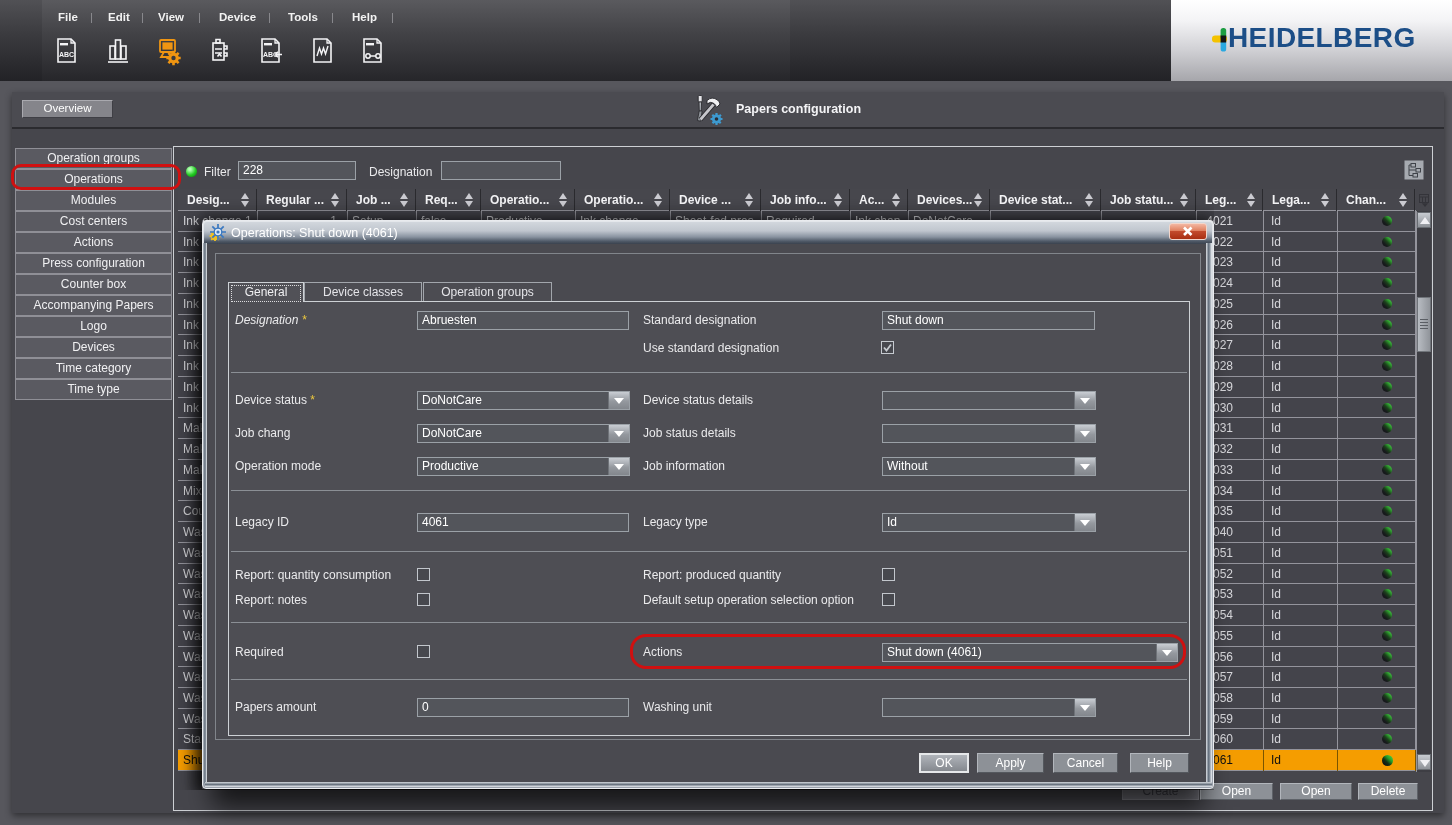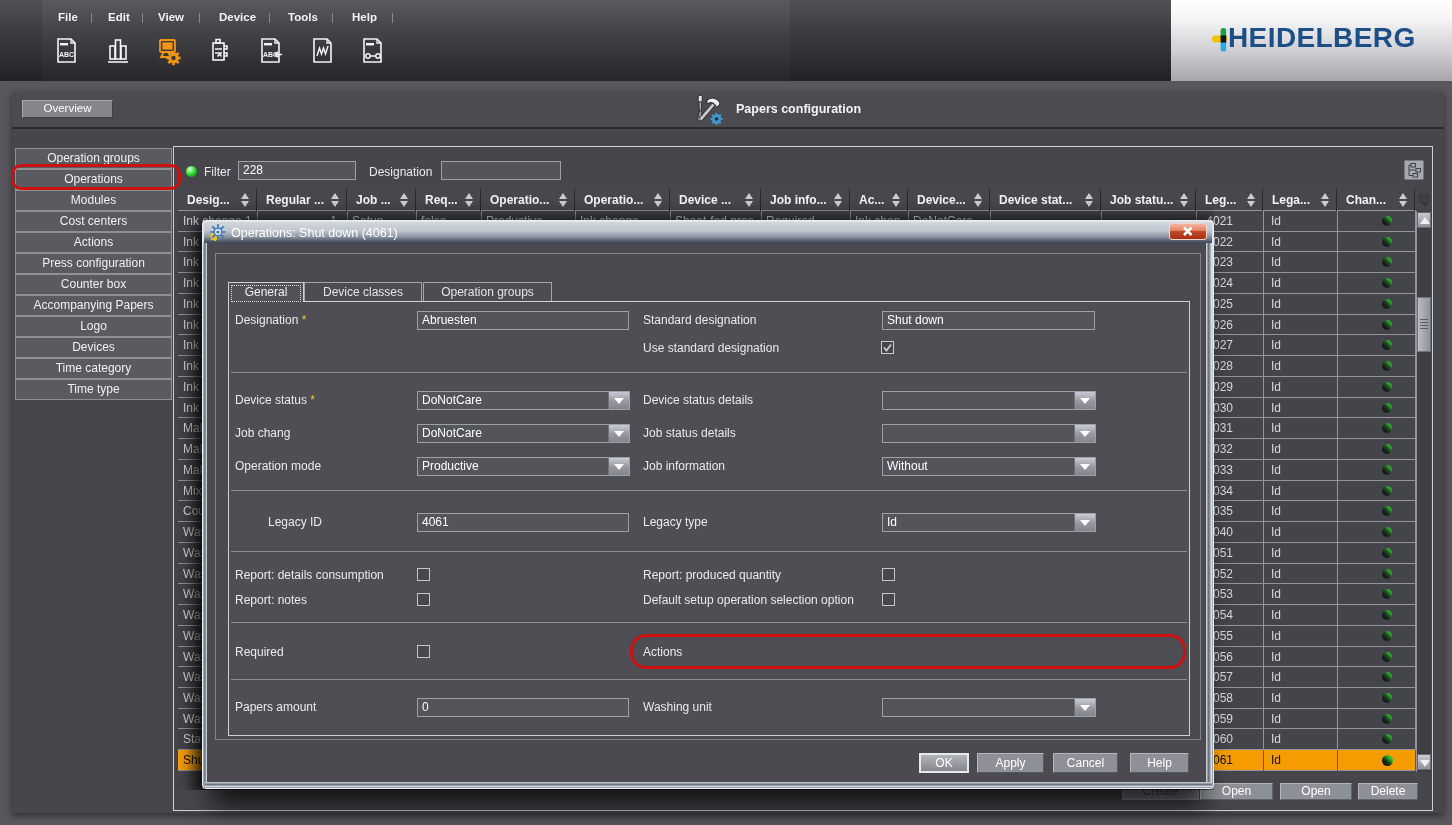--- a/index.html
+++ b/index.html
@@ -181,21 +181,21 @@
 <div class="hdrc" style="left:303px;width:94px;">Operatio...</div>
     <div class="sort" style="left:381px;"></div>
 <div class="hdrc" style="left:397px;width:95px;">Operatio...</div>
     <div class="sort" style="left:476px;"></div>
 <div class="hdrc" style="left:492px;width:91px;">Device ...</div>
     <div class="sort" style="left:567px;"></div>
 <div class="hdrc" style="left:583px;width:89px;">Job info...</div>
     <div class="sort" style="left:656px;"></div>
 <div class="hdrc" style="left:672px;width:58px;">Ac...</div>
     <div class="sort" style="left:714px;"></div>
-<div class="hdrc" style="left:730px;width:82px;">Device...</div>
+<div class="hdrc" style="left:730px;width:82px;">Devices...</div>
     <div class="sort" style="left:796px;"></div>
 <div class="hdrc" style="left:812px;width:111px;">Device stat...</div>
     <div class="sort" style="left:907px;"></div>
 <div class="hdrc" style="left:923px;width:95px;">Job statu...</div>
     <div class="sort" style="left:1002px;"></div>
 <div class="hdrc" style="left:1018px;width:67px;">Leg...</div>
     <div class="sort" style="left:1069px;"></div>
 <div class="hdrc" style="left:1085px;width:74px;">Lega...</div>
     <div class="sort" style="left:1143px;"></div>
 <div class="hdrc" style="left:1159px;width:78px;">Chan...</div>
@@ -818,26 +818,26 @@
       </svg>
     </div>
 <div class="ab" style="left:4px;top:23px;width:999px;height:538px;background:#4a4a50;"></div>
 <div class="ab" style="left:12px;top:32px;width:984px;height:485px;border:1px solid #81858b;"></div>
 <div class="ab" style="left:25px;top:61px;width:76px;height:20px;background:#50505a;background:#515157;border:1px solid #cdd1d5;border-bottom:none;box-sizing:border-box;z-index:3;color:#f0f0f2;font-size:12px;text-align:center;line-height:19px;"><div class="ab" style="left:2px;top:2px;right:2px;bottom:0;border:1px dotted #dcdcde;"></div>General</div>
 <div class="ab" style="left:101px;top:61px;width:118px;height:20px;background:#4c4c52;border:1px solid #a2a6ac;border-bottom:none;box-sizing:border-box;color:#e4e4e8;font-size:12px;text-align:center;line-height:19px;">Device classes</div>
 <div class="ab" style="left:220px;top:61px;width:129px;height:20px;background:#4c4c52;border:1px solid #a2a6ac;border-bottom:none;box-sizing:border-box;color:#e4e4e8;font-size:12px;text-align:center;line-height:19px;">Operation groups</div>
 <div class="ab" style="left:25px;top:80px;width:962px;height:435px;background:#4e4e54;border:1px solid #cdd1d5;box-sizing:border-box;z-index:2;"></div>
 </div>
 <div class="ab" style="left:0;top:0;width:1452px;height:825px;z-index:10;pointer-events:none;">
-<div class="lbl" style="left:235px;top:313px;">Designation<span style="color:#ecc83e"> *</span></div>
+<div class="lbl" style="left:235px;top:313px;font-style:italic;">Designation<span style="color:#ecc83e"> *</span></div>
 <div class="lbl" style="left:235px;top:393px;">Device status<span style="color:#ecc83e"> *</span></div>
 <div class="lbl" style="left:235px;top:426px;">Job chang</div>
 <div class="lbl" style="left:235px;top:459px;">Operation mode</div>
-<div class="lbl" style="left:235px;top:515px;margin-left:33px;">Legacy ID</div>
-<div class="lbl" style="left:235px;top:568px;">Report: details consumption</div>
+<div class="lbl" style="left:235px;top:515px;">Legacy ID</div>
+<div class="lbl" style="left:235px;top:568px;">Report: quantity consumption</div>
 <div class="lbl" style="left:235px;top:593px;">Report: notes</div>
 <div class="lbl" style="left:235px;top:645px;">Required</div>
 <div class="lbl" style="left:235px;top:700px;">Papers amount</div>
 <div class="lbl" style="left:643px;top:313px;">Standard designation</div>
 <div class="lbl" style="left:643px;top:341px;">Use standard designation</div>
 <div class="lbl" style="left:643px;top:393px;">Device status details</div>
 <div class="lbl" style="left:643px;top:426px;">Job status details</div>
 <div class="lbl" style="left:643px;top:459px;">Job information</div>
 <div class="lbl" style="left:643px;top:515px;">Legacy type</div>
 <div class="lbl" style="left:643px;top:568px;">Report: produced quantity</div>
@@ -874,20 +874,24 @@
       <span class="arw"></span>
     </div>
 <div class="dd" style="left:882px;top:457px;width:212px;height:17px;">
       <span class="tx">Without</span>
       <span class="arw"></span>
     </div>
 <div class="dd" style="left:882px;top:513px;width:212px;height:17px;">
       <span class="tx">Id</span>
       <span class="arw"></span>
     </div>
+<div class="dd" style="left:882px;top:643px;width:294px;height:17px;">
+      <span class="tx">Shut down (4061)</span>
+      <span class="arw"></span>
+    </div>
 <div class="dd" style="left:882px;top:698px;width:212px;height:17px;">
       <span class="tx"></span>
       <span class="arw"></span>
     </div>
 <div class="cb" style="left:417px;top:568px;"></div>
 <div class="cb" style="left:417px;top:593px;"></div>
 <div class="cb" style="left:417px;top:645px;"></div>
 <div class="cb" style="left:882px;top:568px;"></div>
 <div class="cb" style="left:882px;top:593px;"></div>
 <div class="ab" style="left:881px;top:341px;width:11px;height:11px;border:1px solid #c6cad0;background:#47484e;">

